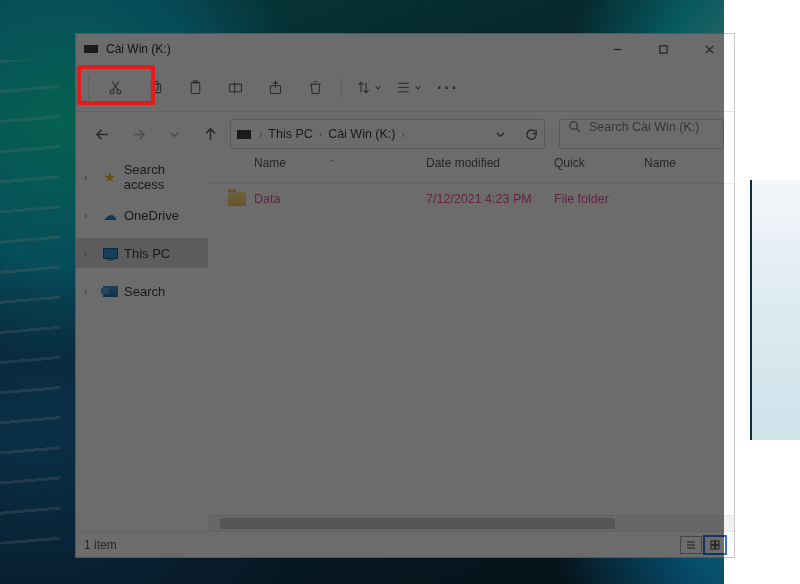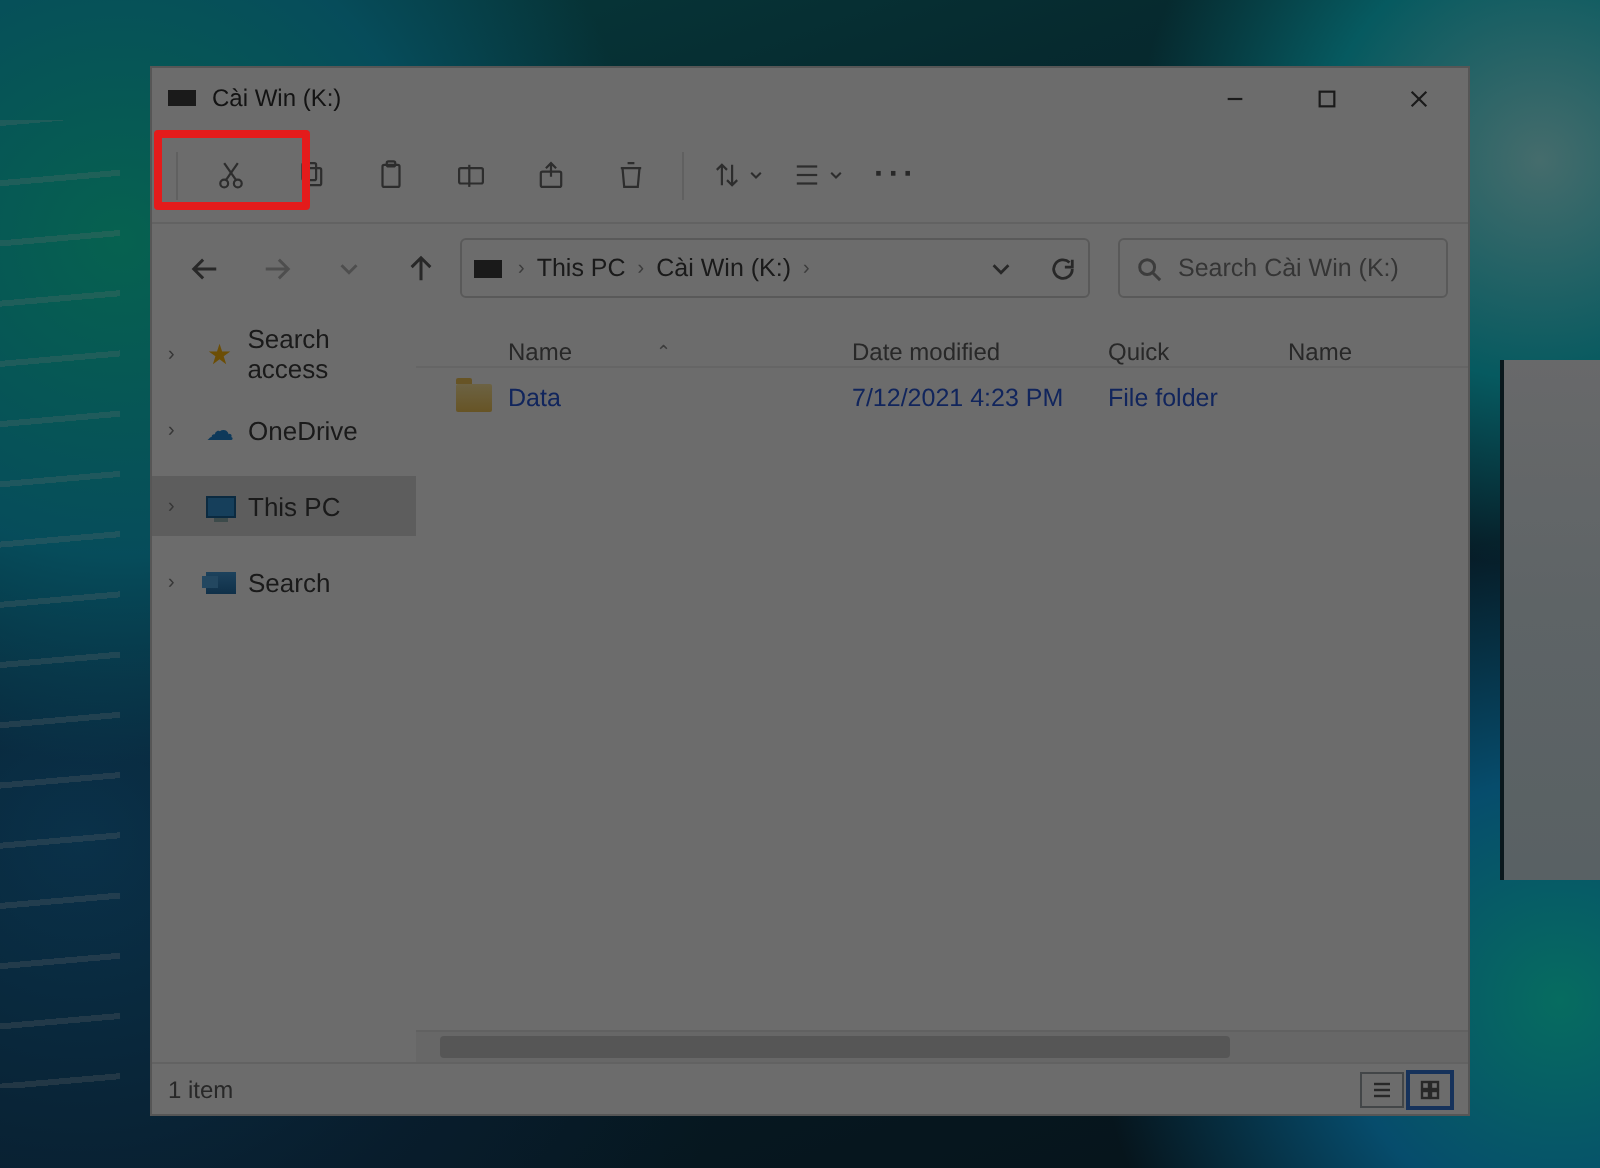--- a/index.html
+++ b/index.html
@@ -1,17 +1,17 @@
 <!DOCTYPE html>
 <html><head>
 <meta charset="utf-8">
 <style>
   *{box-sizing:border-box;margin:0;padding:0;font-family:"Segoe UI",Arial,sans-serif}
   body{width:800px;height:584px;overflow:hidden;position:relative}
-  .desktop{width:800px;height:584px;position:relative;background:
+  .desktop{width:724px;height:584px;position:relative;background:
     radial-gradient(circle at 60px 120px, #00e5b8 0%, #00b0d4 18%, transparent 30%),
     radial-gradient(circle at 40px 420px, #0a6ca8 0%, #073a60 25%, transparent 40%),
     radial-gradient(circle at 770px 80px, #9effff 0%, #00d1e0 12%, transparent 22%),
     radial-gradient(circle at 780px 500px, #00ffe0 0%, #00b0ff 12%, transparent 25%),
     linear-gradient(160deg,#00888c 0%, #005a66 25%, #013a55 55%, #002030 100%)}
   .desktop::after{content:"";position:absolute;left:750px;top:180px;width:50px;height:260px;background:linear-gradient(180deg,#f5f7fa 0%,#dbeaf0 50%,#cfe3ea 100%);border-left:2px solid #0b2d3b}
   .stripes{position:absolute;left:0;top:60px;bottom:40px;width:60px;background:repeating-linear-gradient(175deg,rgba(255,255,255,.25) 0 3px,transparent 3px 30px)}
   .dim{position:absolute;inset:0;background:rgba(10,10,10,.60);z-index:5}
   .win{position:absolute;left:75px;top:33px;width:660px;height:525px;background:#fff;border:1px solid #c8c8c8;display:flex;flex-direction:column;z-index:3}
   .tbar{height:30px;display:flex;align-items:center;padding:0 2px 0 8px;font-size:12px;color:#222}
@@ -32,42 +32,42 @@
   .more{display:flex;align-items:center;justify-content:center;width:36px;height:36px;color:#555;letter-spacing:2px;font-weight:bold}
   .navrow{height:44px;display:flex;align-items:center;padding:0 10px;gap:4px}
   .nvb{width:32px;height:32px;display:flex;align-items:center;justify-content:center;color:#555}
   .nvb svg{width:15px;height:15px;stroke:#555;fill:none;stroke-width:1.6}
   .nvb.dis svg{stroke:#b5b5b5}
   .bcrumb{flex:1;height:30px;border:1px solid #cfcfcf;border-radius:3px;display:flex;align-items:center;padding:0 6px;font-size:12.5px;color:#333;gap:4px}
   .bcico{width:14px;height:9px;background:#333;margin-right:2px}
   .chev{color:#888;font-size:10px;margin:0 2px}
   .bcrumb .rctl{margin-left:auto;display:flex;gap:18px;align-items:center}
   .rctl svg{width:13px;height:13px;stroke:#555;fill:none;stroke-width:1.5}
-  .search{width:165px;height:30px;border:1px solid #cfcfcf;border-radius:3px;display:flex;align-items:center;padding:0 8px;gap:8px;color:#777;font-size:12.5px;margin-left:10px}
+  .search{width:165px;height:30px;border:1px solid #cfcfcf;border-radius:3px;display:flex;padding:0 8px;gap:8px;color:#777;font-size:12.5px;margin-left:10px}
   .search svg{width:13px;height:13px;stroke:#888;fill:none;stroke-width:1.6}
   .body{flex:1;display:flex;overflow:hidden}
   .side{width:132px;padding:6px 0;font-size:13px;color:#333}
   .srow{display:flex;align-items:center;height:30px;padding-left:8px;gap:6px}
   .srow.sel{background:#d9d9d9}
   .srow .exp{width:12px;color:#7a7a7a;font-size:10px}
   .side .ic{width:16px;height:16px;display:flex;align-items:center;justify-content:center}
   .star{color:#ffb400;font-size:14px}
   .cloud{color:#1681d2;font-size:14px}
   .pc{width:15px;height:11px;background:#2a8fd4;border:1px solid #0d5a91;position:relative}
   .pc::after{content:"";position:absolute;left:3px;right:3px;bottom:-3px;height:2px;background:#8aa}
   .net{width:15px;height:11px;background:linear-gradient(#3a96d8,#1869a6);position:relative}
   .net::before{content:"";position:absolute;left:-2px;top:2px;width:8px;height:6px;background:#4aa3e0}
   .main{flex:1;display:flex;flex-direction:column;border-left:0}
-  .mhdr{display:flex;height:28px;align-items:flex-end;font-size:12px;color:#555;border-bottom:1px solid #eee;padding-right:12px}
+  .mhdr{display:flex;height:28px;align-items:flex-start;font-size:12px;color:#555;border-bottom:1px solid #eee;padding-right:12px}
   .col-n{flex:0 0 218px;padding-left:46px;position:relative}
   .col-n .srt{position:absolute;left:120px;top:2px;font-size:9px;color:#888}
   .col-d{flex:0 0 128px}
   .col-t{flex:0 0 90px}
   .col-s{flex:0 0 48px}
-  .frow{display:flex;align-items:center;height:30px;font-size:12.5px;color:#1d4ed8;padding-right:12px}
+  .frow{display:flex;align-items:center;height:30px;font-size:12.5px;color:#ec4899;padding-right:12px}
   .fico{width:18px;height:14px;margin-left:20px;margin-right:8px;background:linear-gradient(#ffe79a,#f2c34e);border-radius:1px;position:relative}
   .fico::before{content:"";position:absolute;left:0;top:-3px;width:8px;height:3px;background:#f2c34e;border-radius:1px 1px 0 0}
   .frow .col-n{display:flex;align-items:center;padding-left:0}
   .spacer{flex:1}
   .hscroll{height:16px;margin:0 0 0 0;background:#f2f2f2;position:relative;border-top:1px solid #e4e4e4}
   .hscroll .thumb{position:absolute;left:12px;top:2px;height:11px;width:75%;background:#c8c8c8;border-radius:2px}
   .status{height:26px;border-top:1px solid #e5e5e5;display:flex;align-items:center;padding:0 8px;font-size:12px;color:#555}
   .vbtns{margin-left:auto;display:flex;gap:2px}
   .vbtns>div{width:22px;height:18px;border:1px solid #9aa0a6;display:flex;align-items:center;justify-content:center}
   .vbtns>div:last-child{border-color:#2a6fd4;outline:1px solid #2a6fd4}

